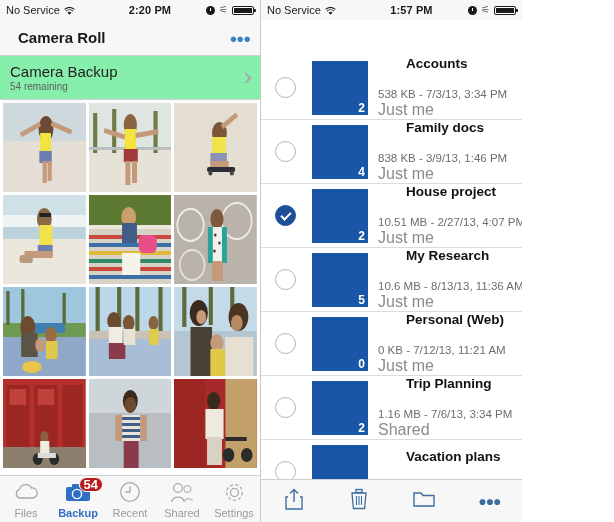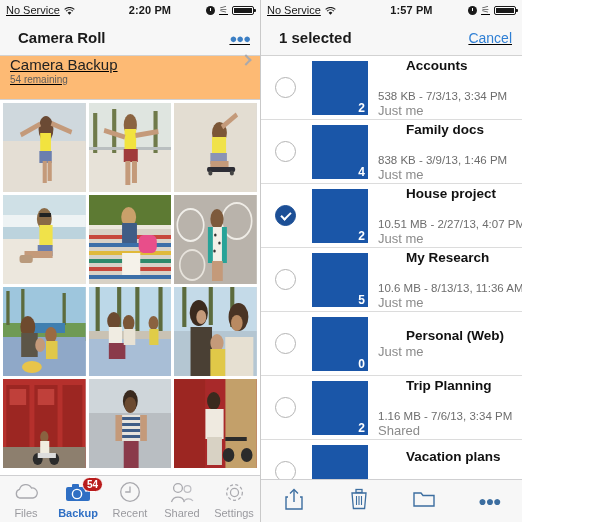--- a/index.html
+++ b/index.html
@@ -3,21 +3,21 @@
 <meta charset="utf-8">
 <style>
   * { box-sizing: border-box; margin: 0; padding: 0; }
   html, body {
     width: 614px; height: 522px;
     font-family: "Liberation Sans", sans-serif;
     background: #ffffff;
     overflow: hidden;
   }
   .screens { display: flex; width: 614px; height: 522px; }
-  .screen { width: 261px; height: 522px; position: relative; background: #fff; overflow: hidden; text-decoration: underline; }
+  .screen { width: 261px; height: 522px; position: relative; background: #fff; overflow: hidden; }
   .screen-left { border-right: 1px solid #c9c9c9; }
 
   
   .statusbar {
     height: 20px; display: flex; align-items: center;
     background: #f7f7f7; padding: 0 6px; font-size: 11px; color: #1a1a1a;
     position: relative;
   }
   .sb-left { display: flex; align-items: center; gap: 4px; font-weight: 400; }
   .sb-center {
@@ -50,22 +50,22 @@
   .nav-title {
     position: absolute; left: 18px; right: 0; text-align: left;
     font-size: 15px; font-weight: bold; color: #1a1a1a;
   }
   .nav-right { margin-left: auto; z-index: 2; }
   .nav-action { font-size: 14px; color: #2f7fd4; }
   .dots-icon { color: #3c7fc4; font-size: 13px; letter-spacing: -1px; font-weight: bold; }
 
   
   .backup-row {
-    height: 44px; background: #fdba74; border-bottom: 1px solid #cfcfd1;
-    display: flex; padding: 0 10px; position: relative;
+    height: 44px; background: #86efac; border-bottom: 1px solid #cfcfd1;
+    display: flex; align-items: center; padding: 0 10px; position: relative;
   }
   .backup-texts { display: flex; flex-direction: column; gap: 1px; }
   .backup-title { font-size: 15px; color: #222; }
   .backup-sub { font-size: 10px; color: #5d5d5d; }
   .chevron {
     margin-left: auto; width: 8px; height: 8px;
     border-top: 2px solid #a9a9ad; border-right: 2px solid #a9a9ad;
     transform: rotate(45deg);
   }
 
@@ -83,21 +83,21 @@
     position: absolute; bottom: 0; left: 0; right: 0; height: 47px;
     background: #f7f7f7; border-top: 1px solid #cfcfd1;
     display: flex; align-items: center;
   }
   .tab { flex: 1; display: flex; flex-direction: column; align-items: center; gap: 2px; position: relative; }
   .tab-icon { height: 25px; display:flex; align-items:center; justify-content:center; position:relative; }
   .tab-label { font-size: 11px; color: #9a9a9f; }
   .tab.active .tab-label { color: #2f6fc4; font-weight: bold; }
   .badge {
     position: absolute; top: -3px; right: -12px;
-    background: #b91c1c; color: #fff; font-size: 10px; font-weight: bold;
+    background: #b91c1c; color: #fff; font-size: 13px; font-weight: bold;
     border-radius: 8px; padding: 1px 4px; min-width: 17px; text-align: center;
     border: 1px solid #fff; line-height: 11px;
   }
 
   
   .file-list { position: absolute; top: 56px; bottom: 43px; left: 0; right: 0; background: #fff; overflow: hidden; }
   .file-row {
     height: 64px; display: flex; align-items: center;
     border-bottom: 1px solid #dcdcdc; padding-left: 14px;
   }
@@ -116,21 +116,21 @@
     width: 56px; height: 54px; background: #1a56a8; flex: none;
     margin-left: 16px; position: relative;
   }
   .folder-count {
     position: absolute; right: 3px; bottom: 0px;
     color: #ffffff; font-size: 12px; font-weight: bold;
   }
   .file-info { margin-left: 10px; display: flex; flex-direction: column; gap: 1px; overflow: hidden; }
   .file-name { font-size: 13.5px; font-weight: bold; color: #111; white-space: nowrap; margin-left: 28px; }
   .file-meta { font-size: 11.5px; color: #6d6d6d; white-space: nowrap; margin-top: 16px; }
-  .file-share { font-size: 13px; color: #8b8b8b; white-space: nowrap; }
+  .file-share { font-size: 16px; color: #8b8b8b; white-space: nowrap; }
 
   
   .toolbar {
     position: absolute; bottom: 0; left: 0; right: 0; height: 43px;
     background: #f7f7f7; border-top: 1px solid #cfcfd1;
     display: flex; align-items: center;
   }
   .tb-btn { flex: 1; display: flex; align-items: center; justify-content: center; }
   .tb-dots { color: #3c6ea0; font-size: 14px; letter-spacing: -1px; font-weight: bold; }
 </style>
@@ -445,26 +445,20 @@
         </span>
       </div>
       <div class="sb-center">1:57 PM</div>
       <div class="sb-right">
         <span class="alarm-icon"></span>
         <span class="bt-icon">⚟</span>
         <span class="battery"></span>
       </div>
     </div>
 
-    <div class="navbar">
-      <div class="nav-title">1 selected</div>
-      <div class="nav-right">
-        <span class="nav-action">Cancel</span>
-      </div>
-    </div>
 
     <div class="file-list">
 
       <div class="file-row">
         <div class="check"></div>
         <div class="folder">
           <span class="folder-count">2</span>
         </div>
         <div class="file-info">
           <div class="file-name">Accounts</div>
@@ -509,20 +503,21 @@
         </div>
       </div>
 
       <div class="file-row">
         <div class="check"></div>
         <div class="folder">
           <span class="folder-count">0</span>
         </div>
         <div class="file-info">
           <div class="file-name">Personal (Web)</div>
+          <div class="file-meta">0 KB - 7/12/13, 11:21 AM</div>
           <div class="file-share">Just me</div>
         </div>
       </div>
 
       <div class="file-row">
         <div class="check"></div>
         <div class="folder">
           <span class="folder-count">2</span>
         </div>
         <div class="file-info">

